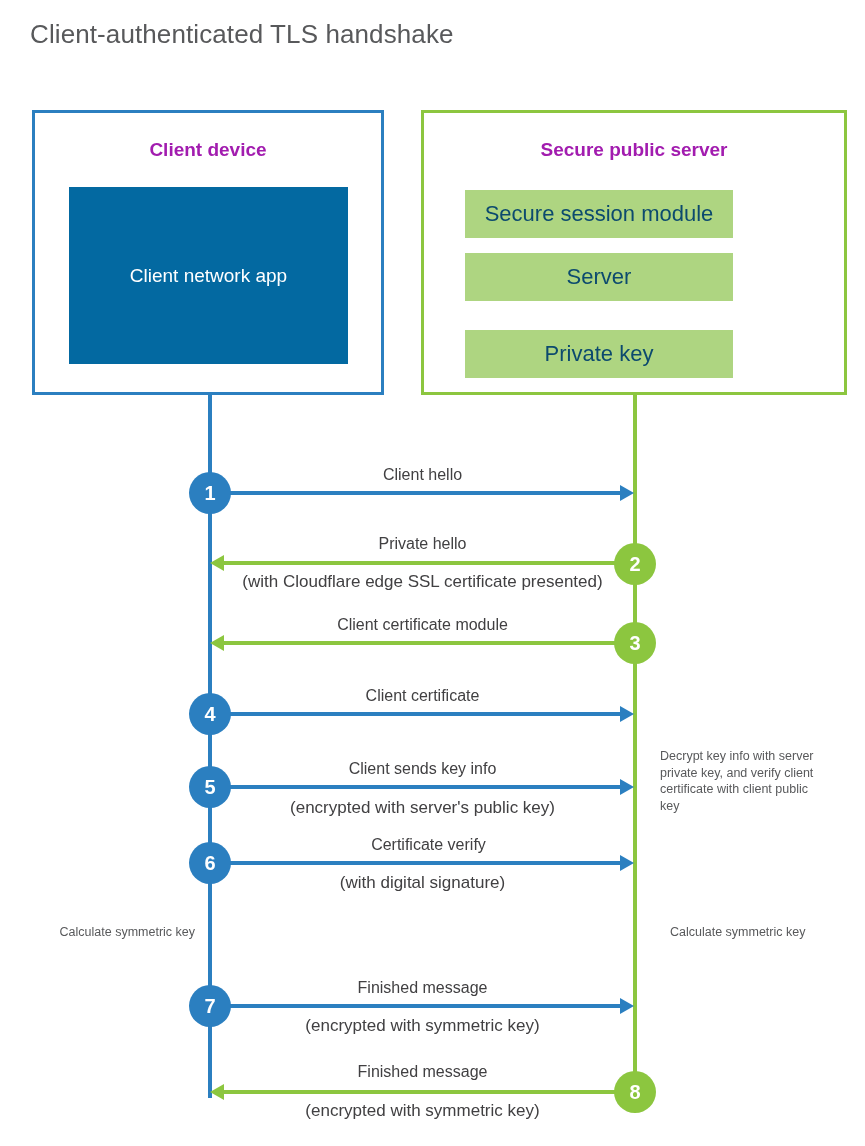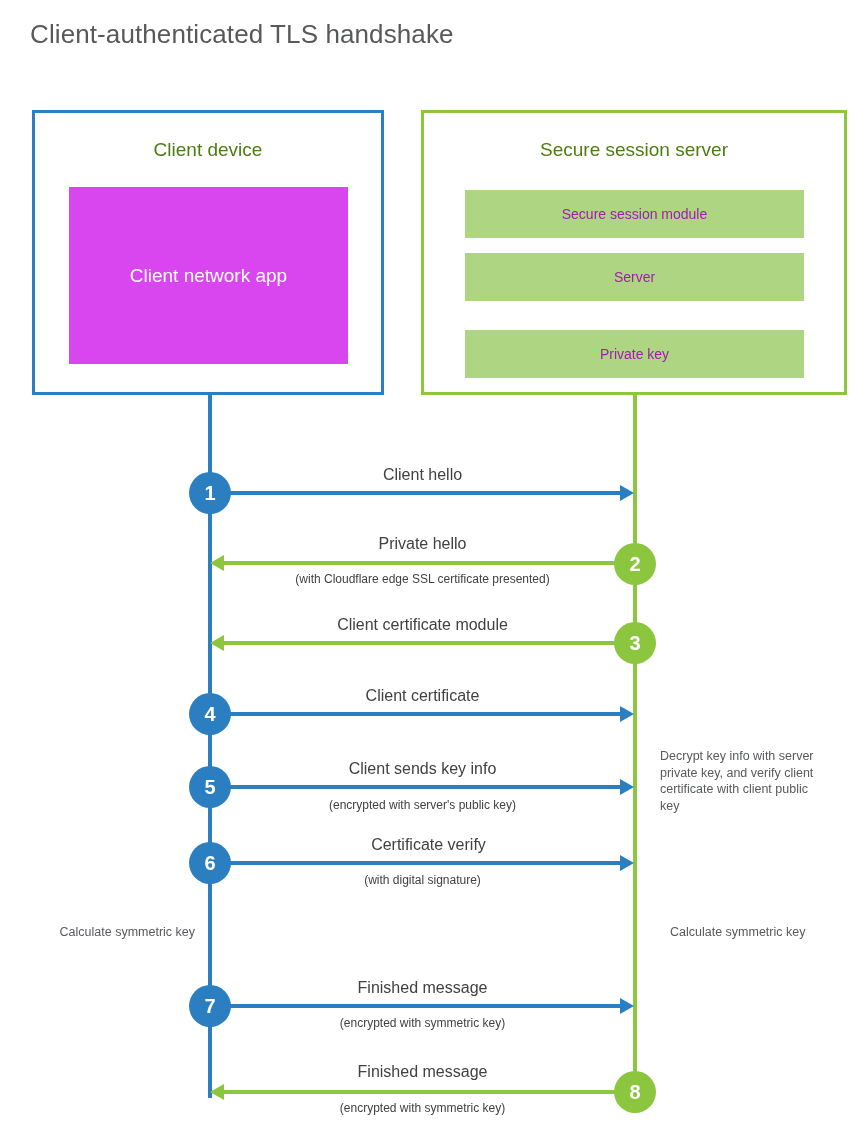--- a/index.html
+++ b/index.html
@@ -53,53 +53,53 @@
     height: 285px;
     border: 3px solid #8cc63f;
   }
   .party-title {
     position: absolute;
     left: 0;
     right: 0;
     top: 26px;
     text-align: center;
     font-size: 19px;
-    font-weight: normal;
-    color: #4d7c0f;
+    font-weight: bold;
+    color: #a21caf;
   }
 
   .inner-app-box {
     position: absolute;
     left: 34px;
     top: 74px;
     width: 279px;
     height: 177px;
-    background: #d946ef;
+    background: #0369a1;
     display: flex;
     align-items: center;
     justify-content: center;
     text-align: center;
     color: #ffffff;
     font-size: 19px;
     line-height: 1.35;
     padding: 0 10px;
     box-sizing: border-box;
   }
 
   .server-bar {
     position: absolute;
     left: 41px;
-    width: 339px;
+    width: 268px;
     height: 48px;
     background: #aed581;
     display: flex;
     align-items: center;
     justify-content: center;
-    color: #a21caf;
-    font-size: 14px;
+    color: #0c4a6e;
+    font-size: 22px;
   }
   .server-bar.b0 { top: 77px; }
   .server-bar.b1 { top: 140px; }
   .server-bar.b2 { top: 217px; }
 
   
   .lifeline {
     position: absolute;
     width: 4px;
   }
@@ -160,21 +160,21 @@
   .msg-label {
     position: absolute;
     text-align: center;
     font-size: 16px;
     color: #414042;
     white-space: nowrap;
   }
   .msg-sublabel {
     position: absolute;
     text-align: center;
-    font-size: 12px;
+    font-size: 17px;
     color: #414042;
     white-space: nowrap;
   }
 
   
   .side-note {
     position: absolute;
     font-size: 12.5px;
     line-height: 1.33;
     color: #58595b;
@@ -188,21 +188,21 @@
 <div id="canvas">
 
   <div class="diagram-title">Client-authenticated TLS handshake</div>
 
   <div class="party-box client">
     <div class="party-title">Client device</div>
     <div class="inner-app-box">Client network app</div>
   </div>
 
   <div class="party-box server">
-    <div class="party-title">Secure session server</div>
+    <div class="party-title">Secure public server</div>
     <div class="server-bar b0">Secure session module</div>
     <div class="server-bar b1">Server</div>
     <div class="server-bar b2">Private key</div>
   </div>
 
   <div class="lifeline client-line"></div>
   <div class="lifeline server-line"></div>
 
   <div class="msg-label" style="left:210px; top:466px; width:425px;">Client hello</div>
   <div class="msg-arrow blue" style="left:210px; top:491px; width:411px;">

